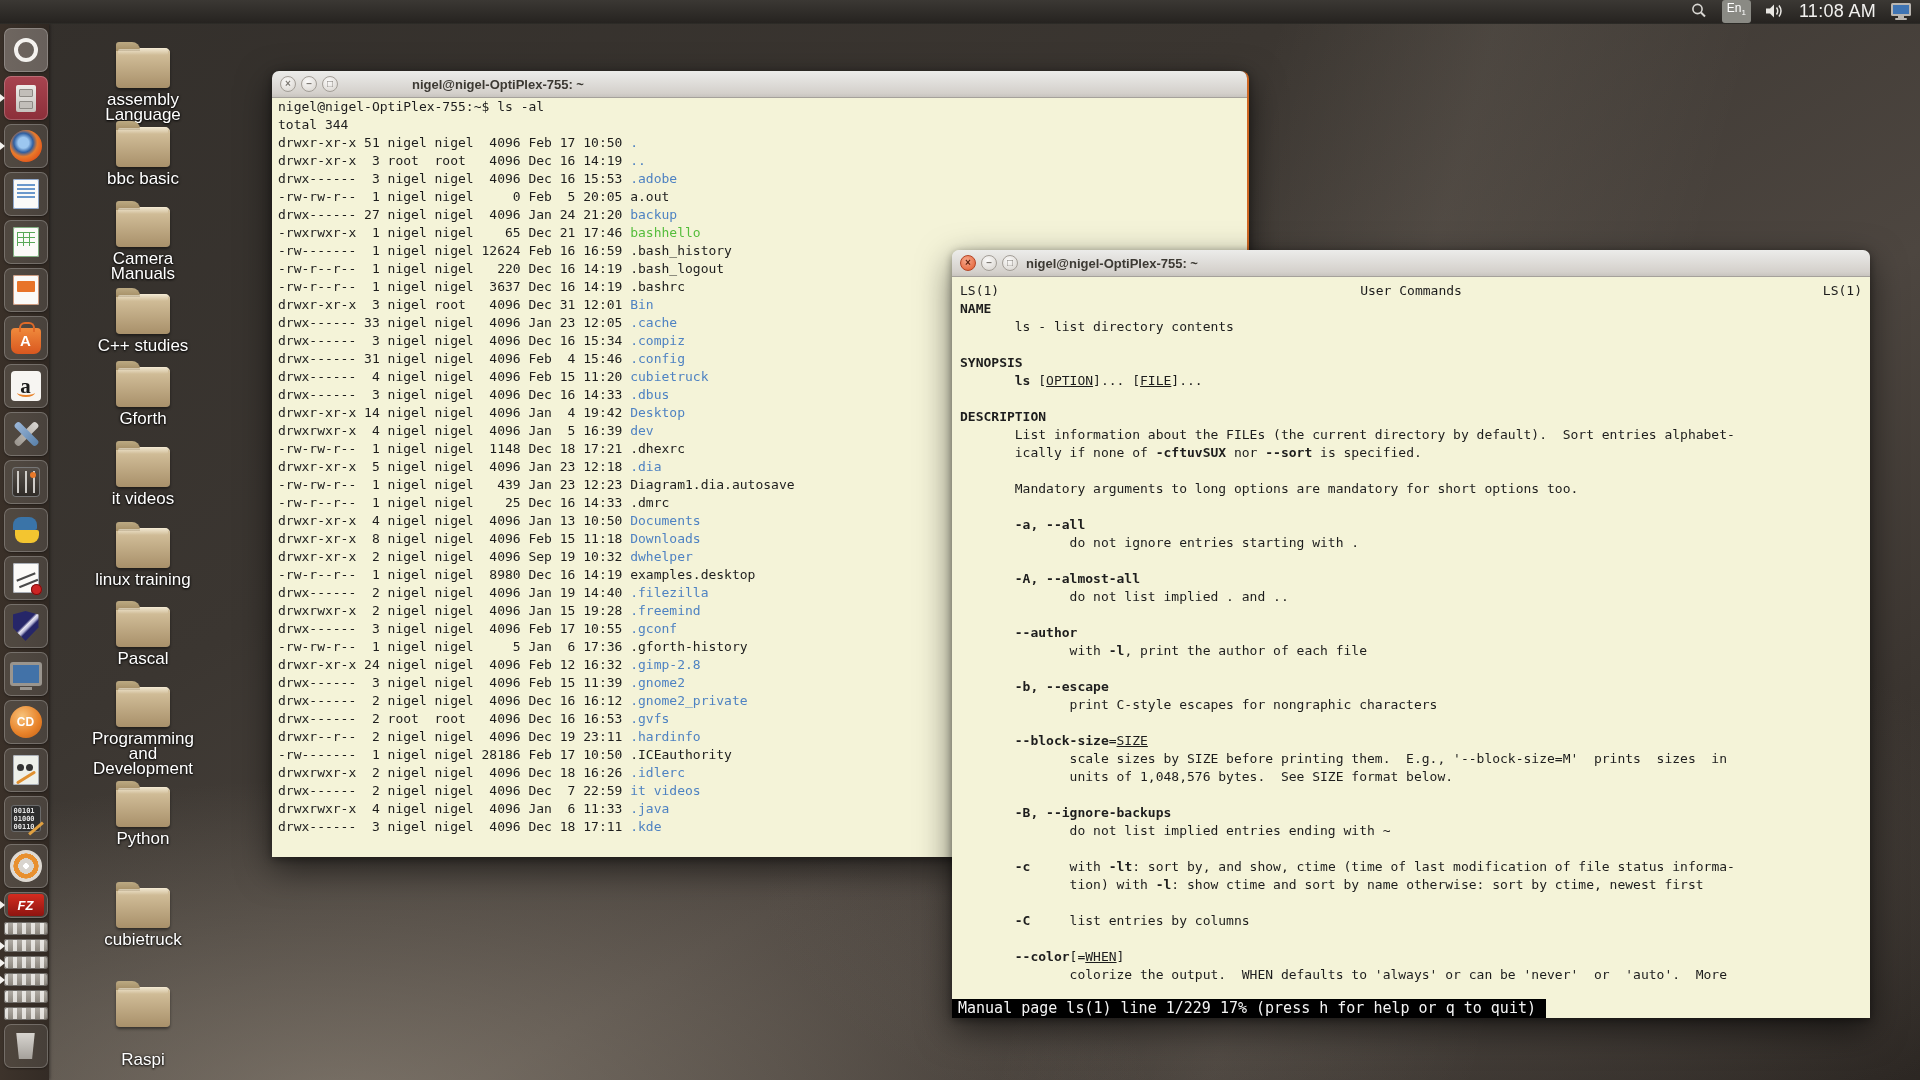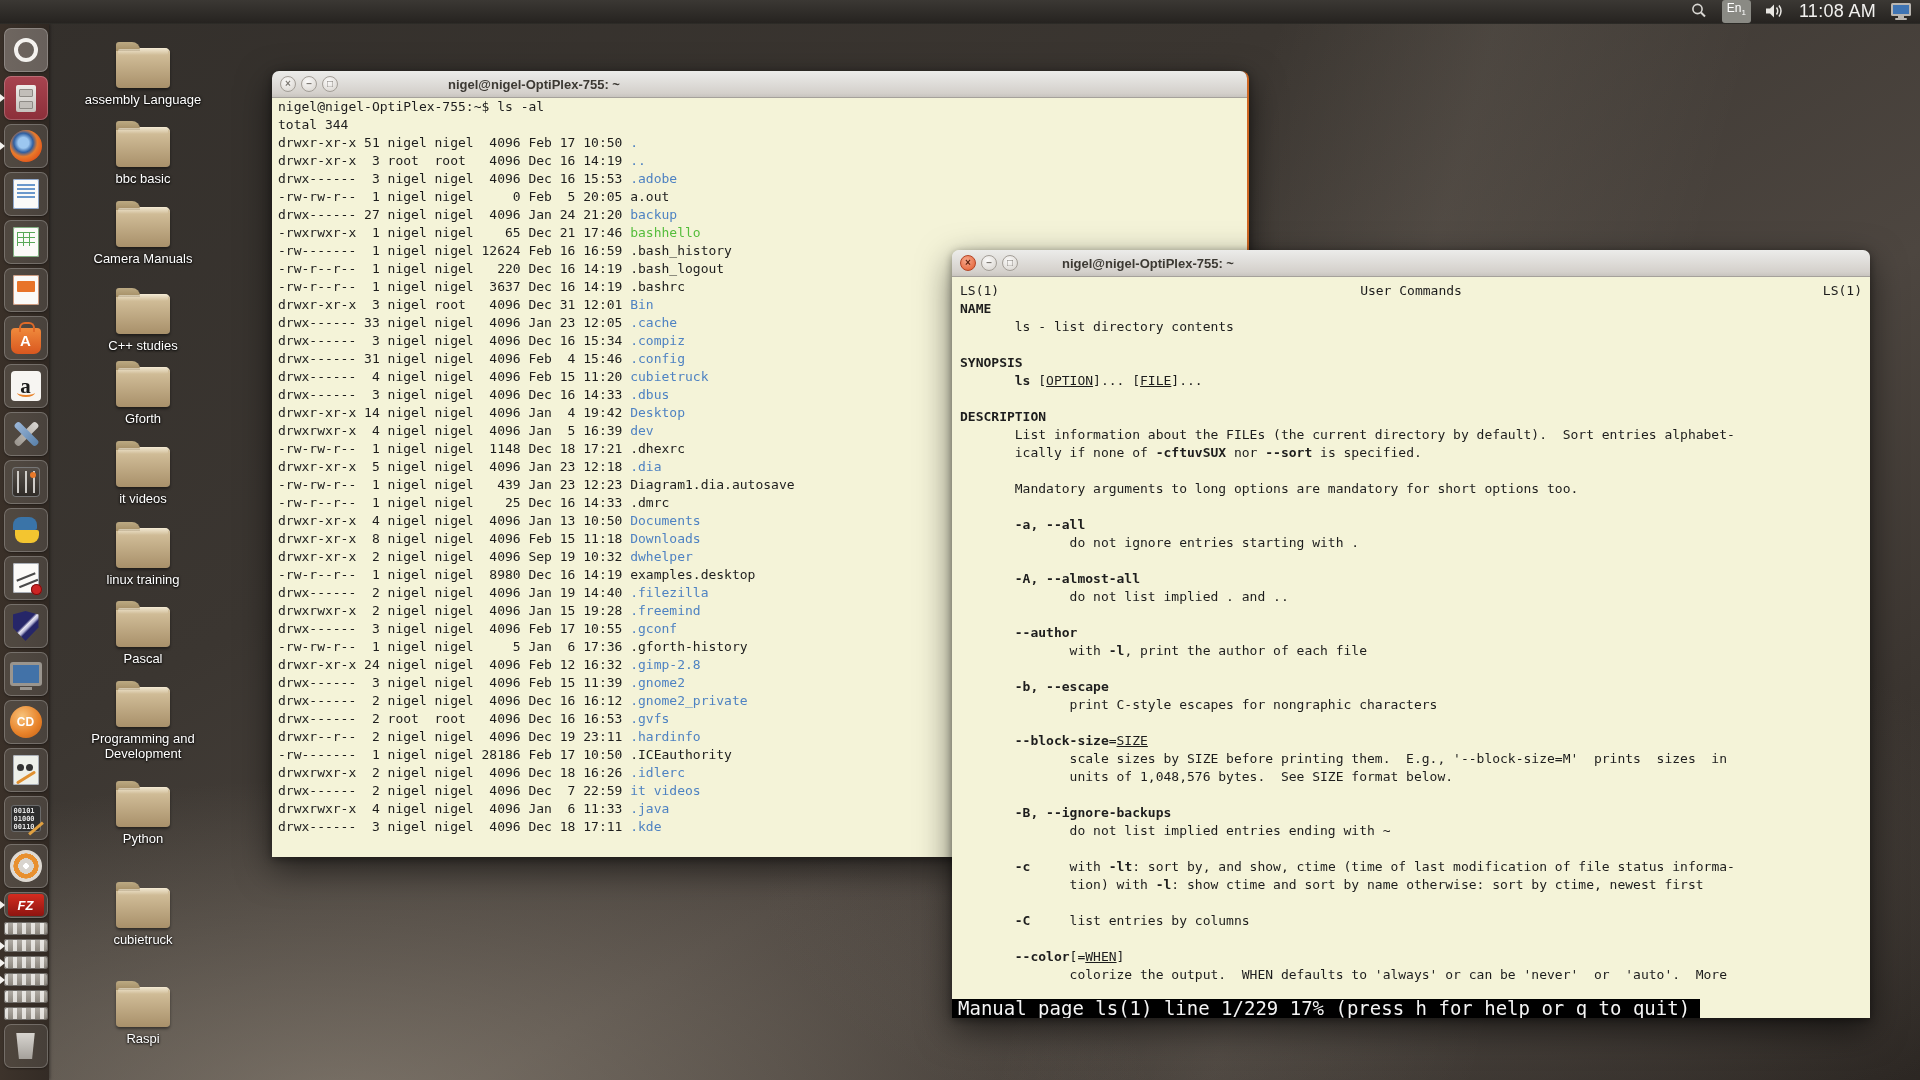--- a/index.html
+++ b/index.html
@@ -116,51 +116,51 @@
 
   
   .desk-item { position:absolute; width:120px; left:83px; display:flex; flex-direction:column; align-items:center; z-index:2; cursor:default; }
   .folder { position:relative; width:54px; height:40px; margin-bottom:4px;
     background:linear-gradient(#d8c5a0, #a8906a); border-radius:3px 5px 4px 4px;
     box-shadow:inset 0 1px 0 rgba(255,248,230,.7), 0 2px 3px rgba(0,0,0,.45); }
   .folder::before { content:""; position:absolute; top:-6px; left:0; width:24px; height:9px;
     background:linear-gradient(#bcaa83,#a38c64); border-radius:3px 8px 0 0; }
   .folder::after { content:""; position:absolute; top:1px; left:2px; right:2px; height:6px;
     background:linear-gradient(rgba(255,252,240,.55), rgba(255,252,240,0)); border-radius:2px; }
-  .desk-label { font-size:13px; color:#fff; text-align:center; line-height:15px;
+  .desk-label { font-size:17px; color:#fff; text-align:center; line-height:15px;
     text-shadow:0 1px 2px rgba(0,0,0,.9), 0 0 3px rgba(0,0,0,.7); }
 
   
   .win { position:absolute; border-radius:8px 8px 2px 2px; box-shadow:0 12px 34px rgba(0,0,0,.55), 0 2px 8px rgba(0,0,0,.4); }
   .titlebar { position:relative; height:27px; border-radius:7px 7px 0 0;
     background:linear-gradient(#ececea,#d4d0cb 85%,#c8c4bf);
     border-bottom:1px solid #a5a19b; display:flex; align-items:center; }
   .tb-btns { display:flex; gap:5px; margin-left:8px; }
   .tb-btn { width:16px; height:16px; border-radius:50%;
     background:radial-gradient(circle at 40% 32%, #fbfaf9, #d5d1cb); border:1px solid #a39e97;
     color:#7c7872; font:bold 10px/14px "Liberation Sans",sans-serif; text-align:center; }
   .tb-btn.close-active { background:radial-gradient(circle at 40% 32%, #f6a98e, #e25a2b); border-color:#b54425; color:#571d0b; }
-  .tb-title { position:absolute; font:bold 13px "Liberation Sans",sans-serif; color:#3c3933; white-space:nowrap;margin-left:36px; }
+  .tb-title { position:absolute; font:bold 13px "Liberation Sans",sans-serif; color:#3c3933; white-space:nowrap; }
 
   .term-body { position:relative; width:100%; height:calc(100% - 27px); background:#f4f3d8; overflow:hidden;
     font-family:"DejaVu Sans Mono", "Liberation Mono", monospace; font-size:13px; line-height:18px; color:#1d1d1d; }
   #term1 { left:272px; top:71px; width:977px; height:786px; z-index:5; border-right:2px solid rgba(233,111,32,.85); }
   #term2 { left:952px; top:250px; width:918px; height:768px; z-index:10; }
   #term1 .tb-title { left:140px; }
   #term2 .tb-title { left:74px; }
   .tline { white-space:pre; padding-left:6px; }
   .fn-dir  { color:#4e82c2; }
   .fn-exec { color:#55bd3c; }
   .man-pad { padding-top:5px; }
   .man-line { white-space:pre; padding:0 8px;align-items:flex-end; }
   .man-head { display:flex; justify-content:space-between; }
   .man-head .c { flex:1; text-align:center; }
   .mb { font-weight:bold; }
   .mu { text-decoration:underline; }
-  .man-status { position:absolute; left:0; bottom:0; background:#000; color:#f4f4f4; padding:0 10px 1px 6px; white-space:pre; font-size:19px; line-height:18px; }
+  .man-status { position:absolute; left:0; bottom:0; background:#000; color:#f4f4f4; padding:0 10px 1px 6px; white-space:pre; font-size:15px; line-height:18px; }
 
   
   .p-ic { display:block; }
 </style>
 </head>
 <body>
 
 <div class="screen">
 
   <div class="panel">
@@ -356,21 +356,21 @@
         <div class="desk-label">Programming and Development</div>
       </div>
       <div class="desk-item" style="top: 787px;">
         <div class="folder"></div>
         <div class="desk-label">Python</div>
       </div>
       <div class="desk-item" style="top: 888px;">
         <div class="folder"></div>
         <div class="desk-label">cubietruck</div>
       </div>
-      <div class="desk-item" style="top: 987px;">
+      <div class="desk-item" style="top: 987px; gap: 21px;">
         <div class="folder"></div>
         <div class="desk-label">Raspi</div>
       </div>
     </div>
 
   <div class="win" id="term1">
     <div class="titlebar">
       <div class="tb-btns">
         <div class="tb-btn">×</div>
         <div class="tb-btn">–</div>

